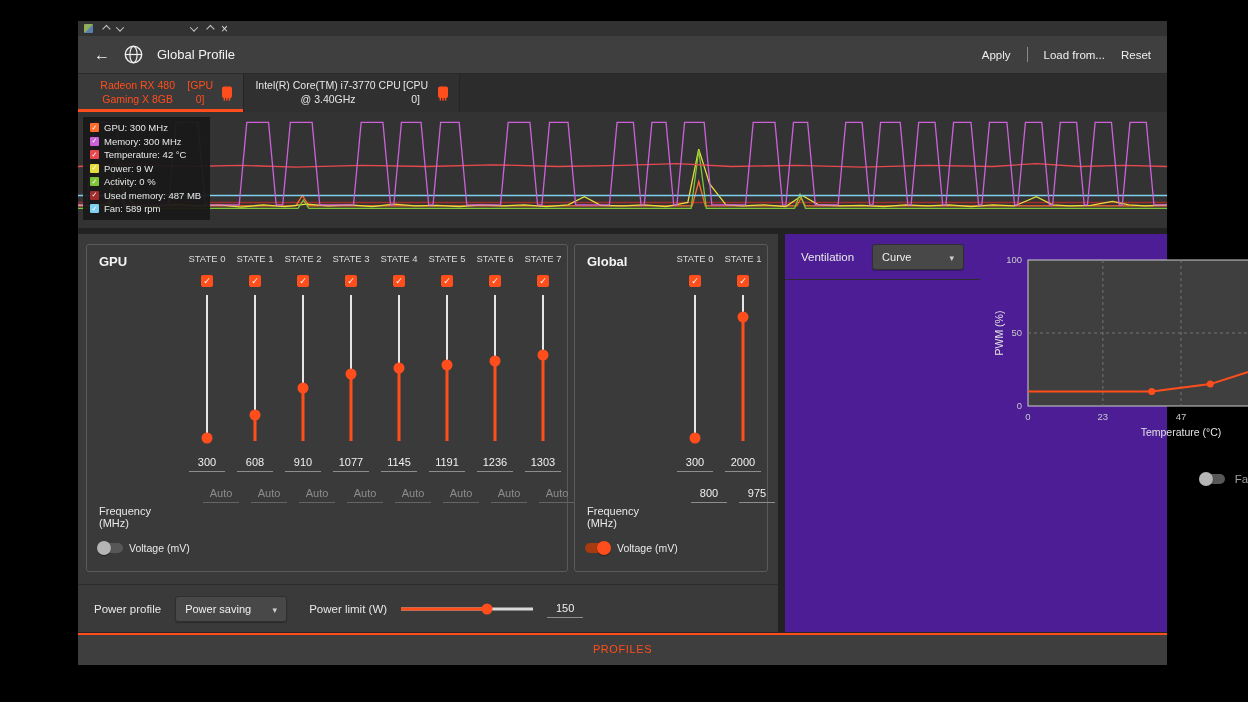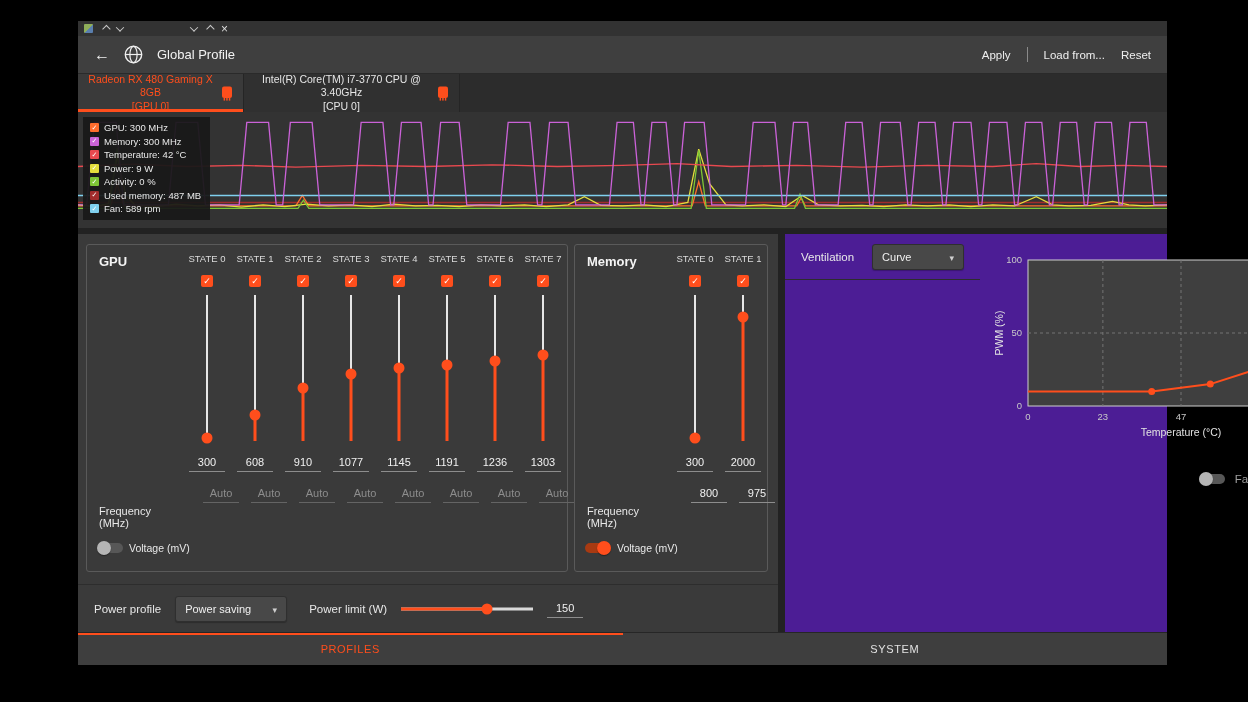--- a/index.html
+++ b/index.html
@@ -30,21 +30,21 @@
   .page-title{font-size:13px;color:#f2f2f2;}
   .header-actions{margin-left:auto;display:flex;align-items:center;gap:16px;font-size:11.5px;color:#eee;}
   .header-actions span{cursor:pointer;}
   .vsep{width:1px;height:15px;background:#8a8a8a;cursor:default;}
 
   
   .tabstrip{height:38px;flex:none;background:#2c2c2c;display:flex;align-items:stretch;}
   .dtab{display:flex;align-items:center;justify-content:center;gap:8px;padding:0 10px;
     font-size:10.5px;line-height:1.3;text-align:center;background:#303030;
     border-right:1px solid #252525;color:#e6e6e6;cursor:pointer;}
-  .dtab .lines{display:flex;flex-direction:column;}
+  .dtab .lines{display:flex;flex-direction:row;}
   .dtab.active{background:#3a3a3a;color:var(--accent);box-shadow:inset 0 -3px 0 var(--accent);}
   .dtab.t-gpu{width:166px;flex:none;}
   .dtab.t-cpu{width:216px;flex:none;}
   .chip-icon{color:var(--accent);flex:none;}
 
   
   .graph{height:122px;flex:none;background:#333;position:relative;border-bottom:6px solid #222;}
   .graph svg{position:absolute;inset:0;width:100%;height:100%;}
   .legend{position:absolute;top:5px;left:5px;background:rgba(24,24,24,0.94);
     padding:5px 9px 6px 7px;display:flex;flex-direction:column;gap:2.5px;z-index:2;}
@@ -372,21 +372,21 @@
                     <div class="field volt">Auto</div>
                   </div>
                 </div>
               </div>
           </div>
         </div>
 
         <div class="groupbox" id="memory-box">
           <div class="gb-grid">
             <div class="gutter">
-              <div class="gb-title">Memory</div>
+              <div class="gb-title">Global</div>
               <div class="spacer"></div>
               <div class="g-label">Frequency (MHz)</div>
               <div class="g-volt">
                 <span class="switch on" id="memory-voltage-toggle">
                     <span class="knob"></span>
                   </span>
                 <span>Voltage (mV)</span>
               </div>
             </div>
             <div class="state-cols">
@@ -477,16 +477,15 @@
           <span class="lbl muted">Fan start</span>
           <div class="field small">10</div>
         </div>
       </div>
     </div>
 
   </div>
 
   <div class="bottom-tabs">
     <div class="btab active">PROFILES</div>
-    <div class="btab">SYSTEM</div>
   </div>
 
 </div>
 
 </body></html>

